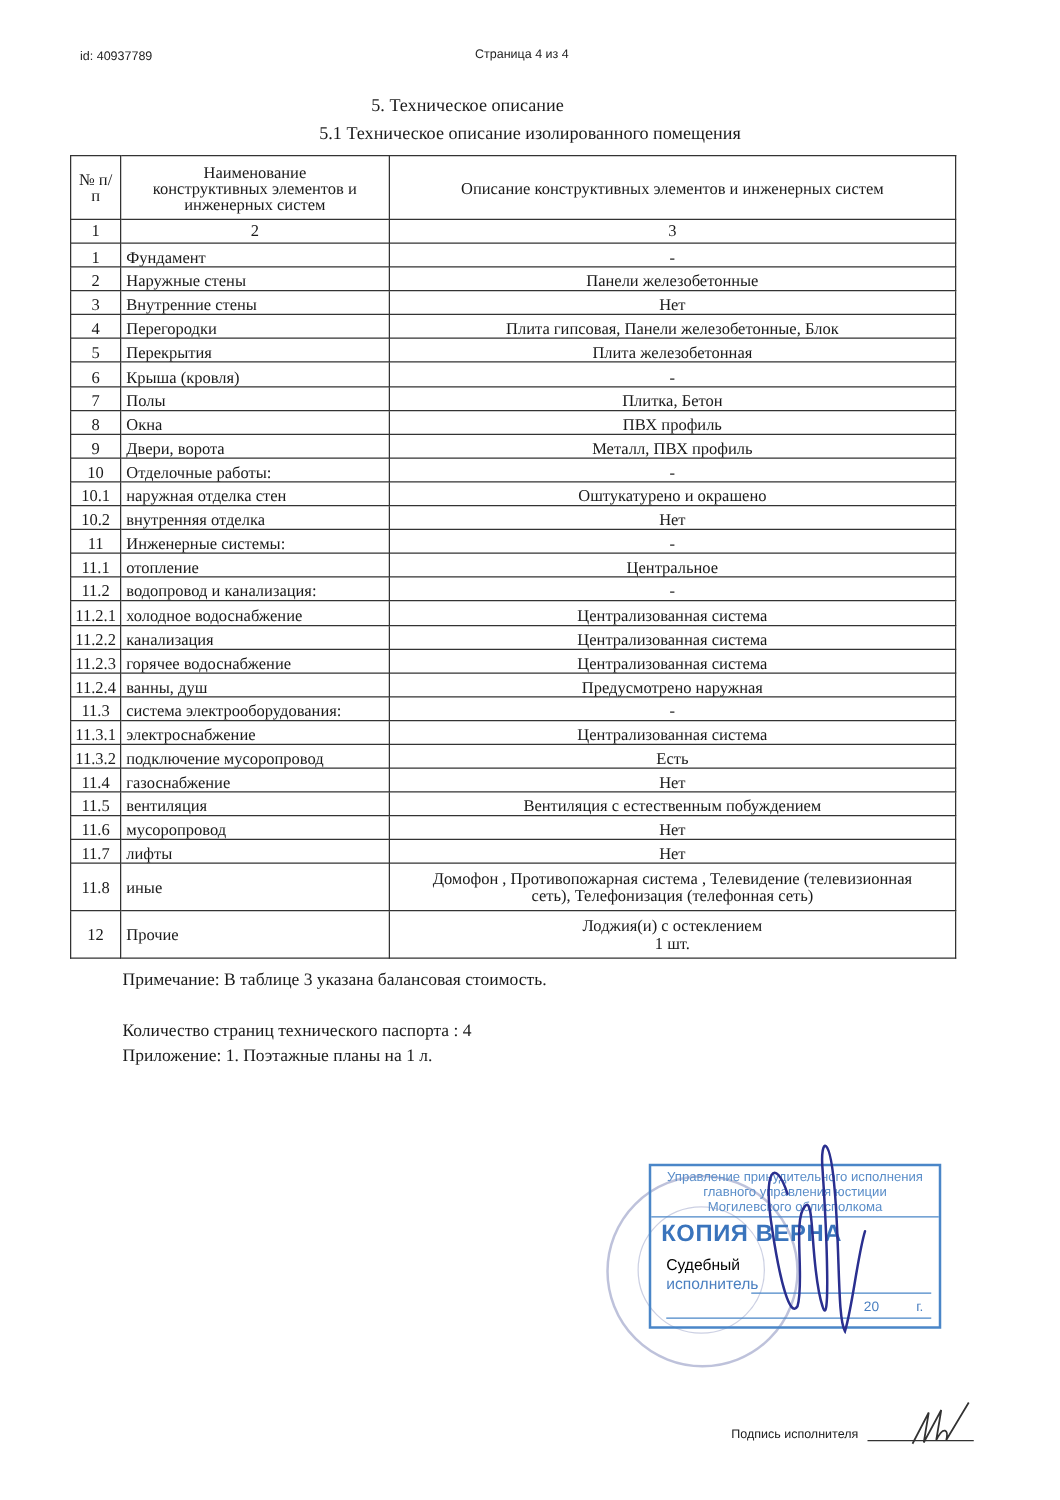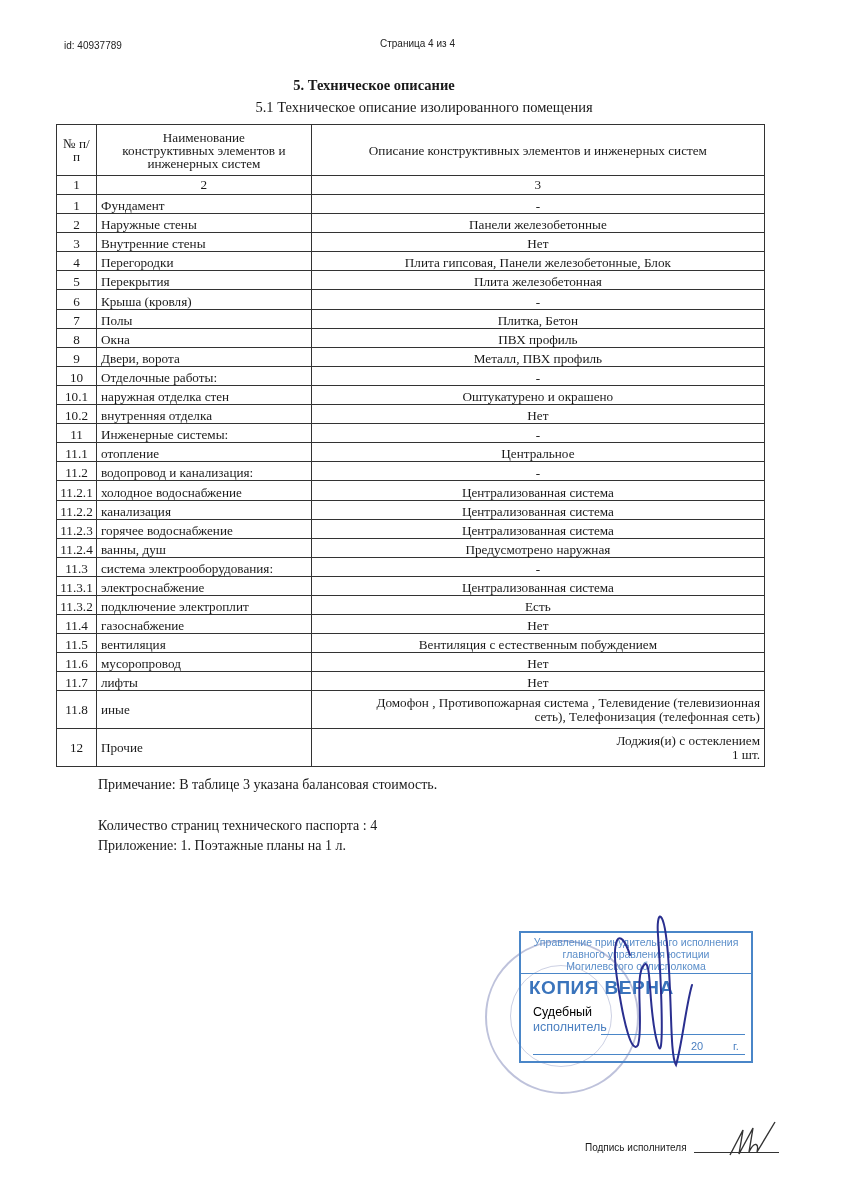--- a/index.html
+++ b/index.html
@@ -2,39 +2,39 @@
 <html><head>
   <meta charset="utf-8">
   <style>
     html, body { margin: 0; padding: 0; background: #ffffff; }
     body {
       width: 848px; height: 1200px; position: relative; overflow: hidden;
       font-family: "Liberation Serif", serif; color: #1a1a1a;
     }
     .hdr-id { position: absolute; left: 64px; top: 40px; font-size: 10px; font-family: "Liberation Sans", sans-serif; color: #222; }
     .hdr-page { position: absolute; left: 380px; top: 38px; font-size: 10px; font-family: "Liberation Sans", sans-serif; color: #222; }
-    .title1 { position: absolute; left: 0; width: 748px; top: 77px; text-align: center; font-size: 14.5px; font-weight: bold; }
+    .title1 { position: absolute; left: 0; width: 748px; top: 77px; text-align: center; font-size: 14.5px; }
     .title2 { position: absolute; left: 0; width: 848px; top: 99px; text-align: center; font-size: 14.5px; }
 
     table.tech {
       position: absolute; left: 56px; top: 124px; width: 709px;
       border-collapse: collapse; font-size: 13.2px; line-height: 14px;
       border: 1.5px solid #333;
     }
     table.tech td, table.tech th {
       border: 1px solid #333; padding: 0 4px; font-weight: normal; vertical-align: bottom;
     }
     table.tech col.c1 { width: 40px; }
     table.tech col.c2 { width: 215px; }
     table.tech col.c3 { width: 454px; }
     table.tech thead th { height: 50px; vertical-align: middle; line-height: 13px; }
     table.tech tr.numrow td { height: 18px; text-align: center; vertical-align: middle; }
     table.tech tbody tr.r td { height: 18.1px; }
     table.tech tbody tr.tall td { height: 37px; }
-    table.tech tbody tr.tall td.desc { line-height: 14px; vertical-align: middle; text-align: right; }
+    table.tech tbody tr.tall td.desc { line-height: 14px; vertical-align: middle; }
     table.tech td.num { text-align: center; padding: 0 2px; }
     table.tech td.name { text-align: left; }
     table.tech td.desc { text-align: center; }
     table.tech tr.tall td.num, table.tech tr.tall td.name { vertical-align: middle; }
 
     .note { position: absolute; left: 98px; font-size: 14px; }
     .note1 { top: 777px; }
     .note2 { top: 818px; }
     .note3 { top: 838px; }
 
@@ -197,21 +197,21 @@
         <td class="name">система электрооборудования:</td>
         <td class="desc">-</td>
       </tr>
       <tr class="r">
         <td class="num">11.3.1</td>
         <td class="name">электроснабжение</td>
         <td class="desc">Централизованная система</td>
       </tr>
       <tr class="r">
         <td class="num">11.3.2</td>
-        <td class="name">подключение электроплит</td>
+        <td class="name">подключение мусоропровод</td>
         <td class="desc">Есть</td>
       </tr>
       <tr class="r">
         <td class="num">11.4</td>
         <td class="name">газоснабжение</td>
         <td class="desc">Нет</td>
       </tr>
       <tr class="r">
         <td class="num">11.5</td>
         <td class="name">вентиляция</td>

